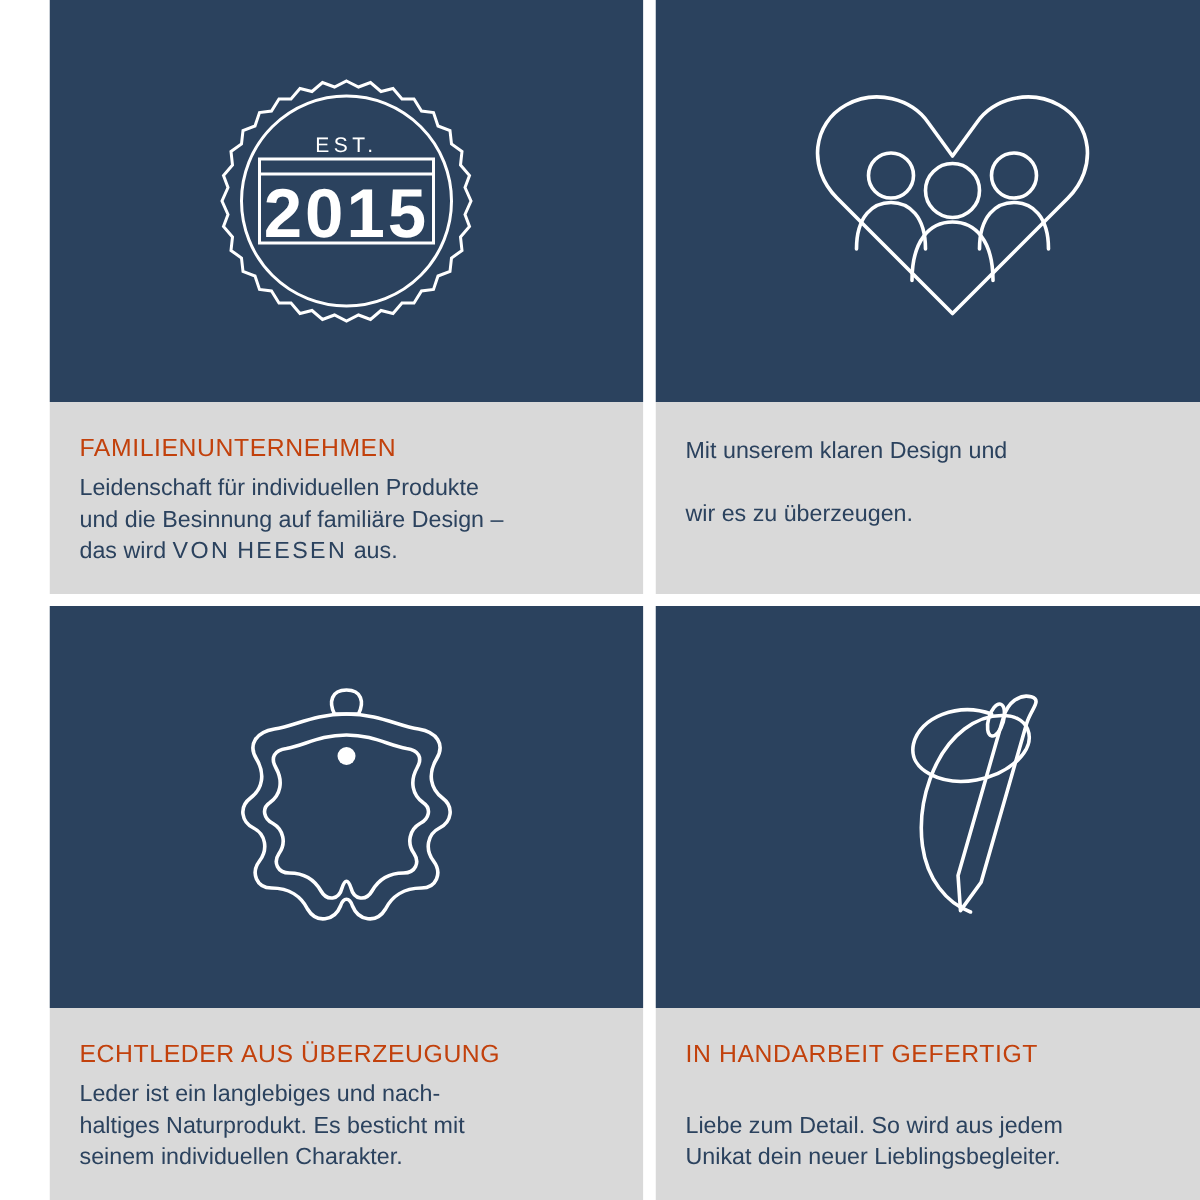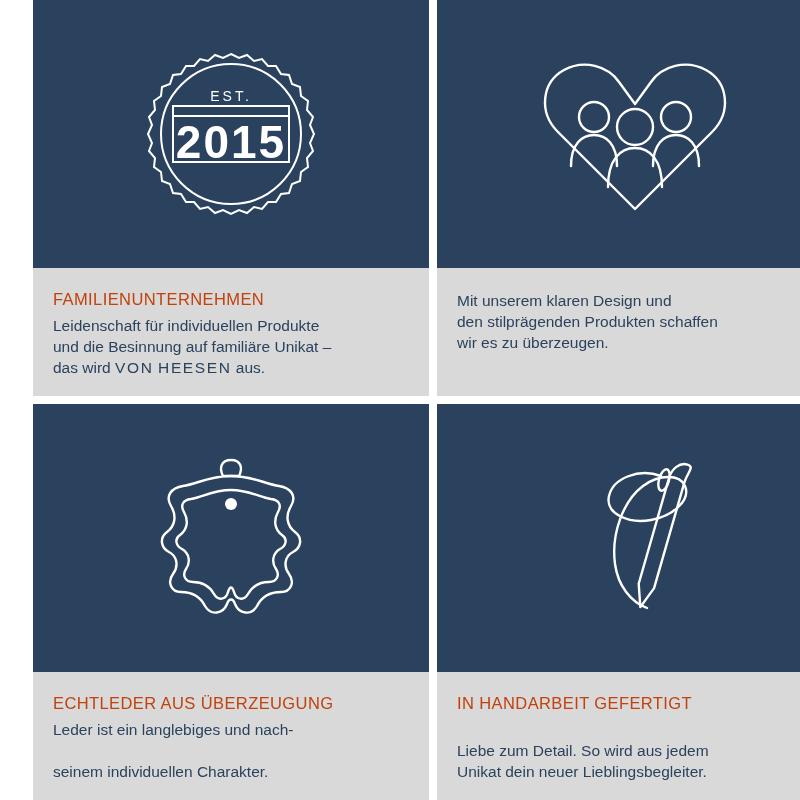--- a/index.html
+++ b/index.html
@@ -84,21 +84,21 @@
           <line x1="42" y1="72" x2="158" y2="72"></line>
         </g>
         <text x="100" y="57" text-anchor="middle" fill="#ffffff" font-family="'Liberation Sans', sans-serif" font-size="14" letter-spacing="3">EST.</text>
         <text x="100" y="114" text-anchor="middle" fill="#ffffff" font-family="'Liberation Sans', sans-serif" font-size="46" font-weight="bold" letter-spacing="2">2015</text>
       </svg>
     </div>
     <div class="text-area">
       <p class="headline">FAMILIENUNTERNEHMEN</p>
       <p class="body-text">
         <span>Leidenschaft für individuellen Produkte</span><br>
-        <span>und die Besinnung auf familiäre Unikat –</span><br>
+        <span>und die Besinnung auf familiäre Design –</span><br>
         <span>das wird </span><span class="brand">VON HEESEN</span><span> aus.</span>
       </p>
     </div>
   </div>
 
   <div class="spacer-col"></div>
 
   <div class="cell">
     <div class="icon-area">
       <svg width="210" height="180" viewBox="0 0 210 180">
@@ -112,21 +112,21 @@
           <path d="M123 122 C123 100 134 91 146 91 C158 91 169 100 169 122"></path>
 
           <circle cx="105" cy="83" r="18"></circle>
           <path d="M78 143 C78 116 90 104 105 104 C120 104 132 116 132 143"></path>
         </g>
       </svg>
     </div>
     <div class="text-area">
       <p class="body-text">
         <span>Mit unserem klaren Design und</span><br>
-        <span>den stilprägenden Produkten schaffen</span><br>
+        <br>
         <span>wir es zu überzeugen.</span>
       </p>
     </div>
   </div>
 
   <div class="spacer-row"></div>
   <div class="spacer-row"></div>
   <div class="spacer-row"></div>
 
   <div class="cell">
@@ -174,21 +174,21 @@
                    C151 57 148 52 140 51
                    C128 49 118 42 100 42 Z"></path>
           <circle cx="100" cy="56" r="6" fill="#ffffff" stroke="none"></circle>
         </g>
       </svg>
     </div>
     <div class="text-area">
       <p class="headline">ECHTLEDER AUS ÜBERZEUGUNG</p>
       <p class="body-text">
         <span>Leder ist ein langlebiges und nach-</span><br>
-        <br>
+        <span>haltiges Naturprodukt. Es besticht mit</span><br>
         <span>seinem individuellen Charakter.</span>
       </p>
     </div>
   </div>
 
   <div class="spacer-col"></div>
 
   <div class="cell">
     <div class="icon-area">
       <svg width="200" height="200" viewBox="0 0 200 200">

